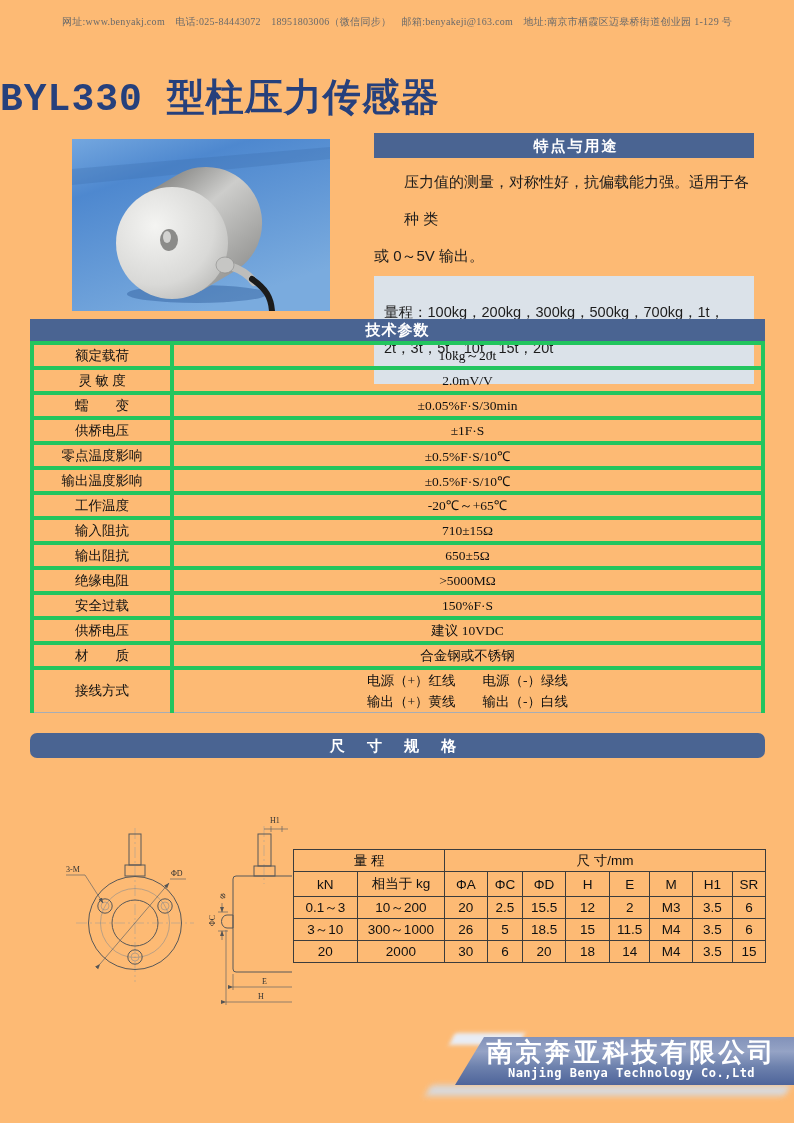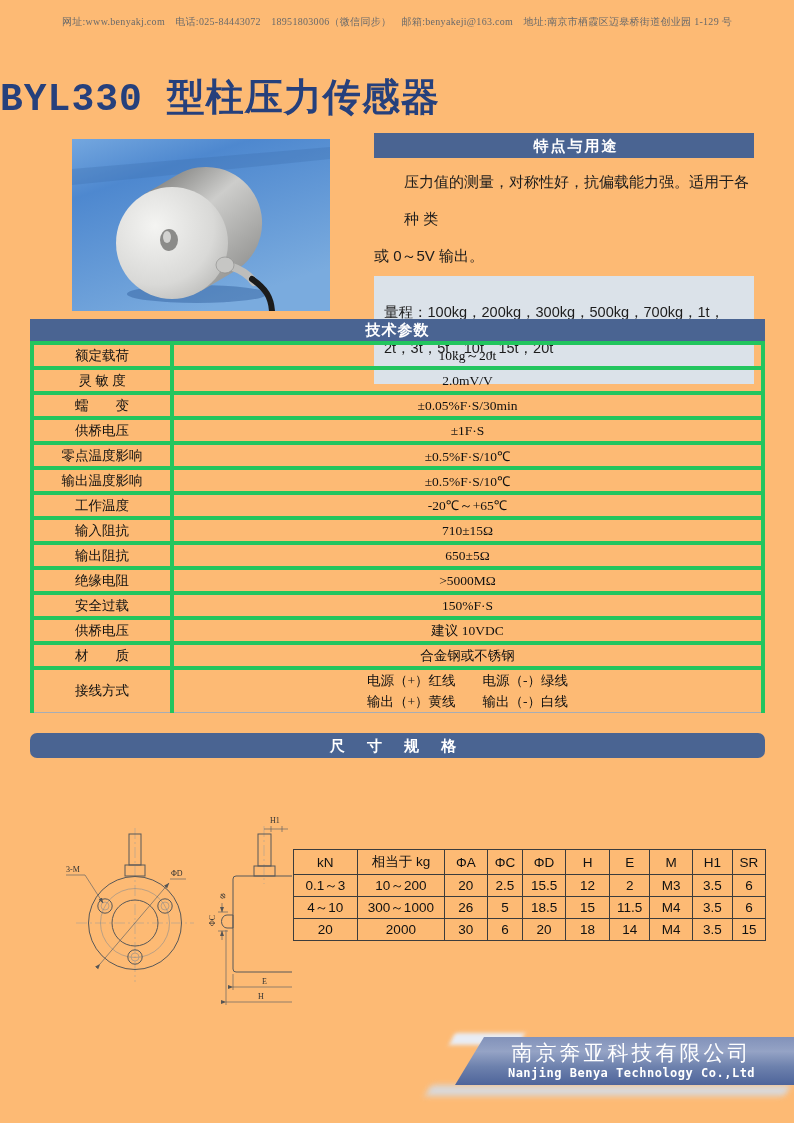--- a/index.html
+++ b/index.html
@@ -50,21 +50,21 @@
   
   .footer-shadow{position:absolute;left:428px;top:1085px;width:360px;height:11px;
     background:#d3deec;filter:blur(3px);transform:skewX(-25deg);opacity:.85;}
   .footer-hl{position:absolute;left:452px;top:1033px;width:70px;height:12px;
     background:#e9edf5;filter:blur(2px);transform:skewX(-25deg);}
   .footer{position:absolute;left:455px;top:1037px;width:339px;height:48px;
     clip-path:polygon(29px 0,100% 0,100% 100%,0 100%);
     background:linear-gradient(180deg,#8split 0%);
     background:linear-gradient(180deg,#8292ba 0%,#95a3c5 30%,#6d81ad 62%,#4e649a 100%);
     color:#fff;text-align:center;padding-left:14px;box-sizing:border-box;}
-  .footer .cn{font-size:21px;font-weight:normal;letter-spacing:3px;line-height:27px;margin-top:2px;}
+  .footer .cn{font-size:26px;font-weight:bold;letter-spacing:3px;line-height:27px;margin-top:2px;}
   .footer .en{font-family:"DejaVu Sans Mono",monospace;font-size:12px;font-weight:bold;letter-spacing:.5px;line-height:14px;}
 </style>
 </head>
 <body>
 
 <div class="page">
 
   <div class="contact">网址:www.benyakj.com　电话:025-84443072　18951803006（微信同步）　邮箱:benyakeji@163.com　地址:南京市栖霞区迈皋桥街道创业园 1-129 号</div>
 
   <div class="title">BYL330 型柱压力传感器</div>
@@ -256,20 +256,24 @@
           <col style="width:9%">
           <col style="width:7.6%">
           <col style="width:9%">
         <col style="width:9.4%">
           <col style="width:8.5%">
           <col style="width:9%">
           <col style="width:8.5%">
           <col style="width:7%">
       </colgroup>
       <tbody>
+          <tr>
+        <td colspan="2">量 程</td>
+        <td colspan="8">尺 寸/mm</td>
+      </tr>
       <tr class="h2">
         <td>kN</td>
         <td>相当于 kg</td>
         <td>ΦA</td>
         <td>ΦC</td>
         <td>ΦD</td>
         <td>H</td>
         <td>E</td>
         <td>M</td>
         <td>H1</td>
@@ -281,21 +285,21 @@
         <td>20</td>
         <td>2.5</td>
         <td>15.5</td>
         <td>12</td>
         <td>2</td>
         <td>M3</td>
         <td>3.5</td>
         <td>6</td>
       </tr>
       <tr>
-        <td>4～10</td>
+        <td>3～10</td>
         <td>300～1000</td>
         <td>26</td>
         <td>5</td>
         <td>18.5</td>
         <td>15</td>
         <td>11.5</td>
         <td>M4</td>
         <td>3.5</td>
         <td>6</td>
       </tr>

